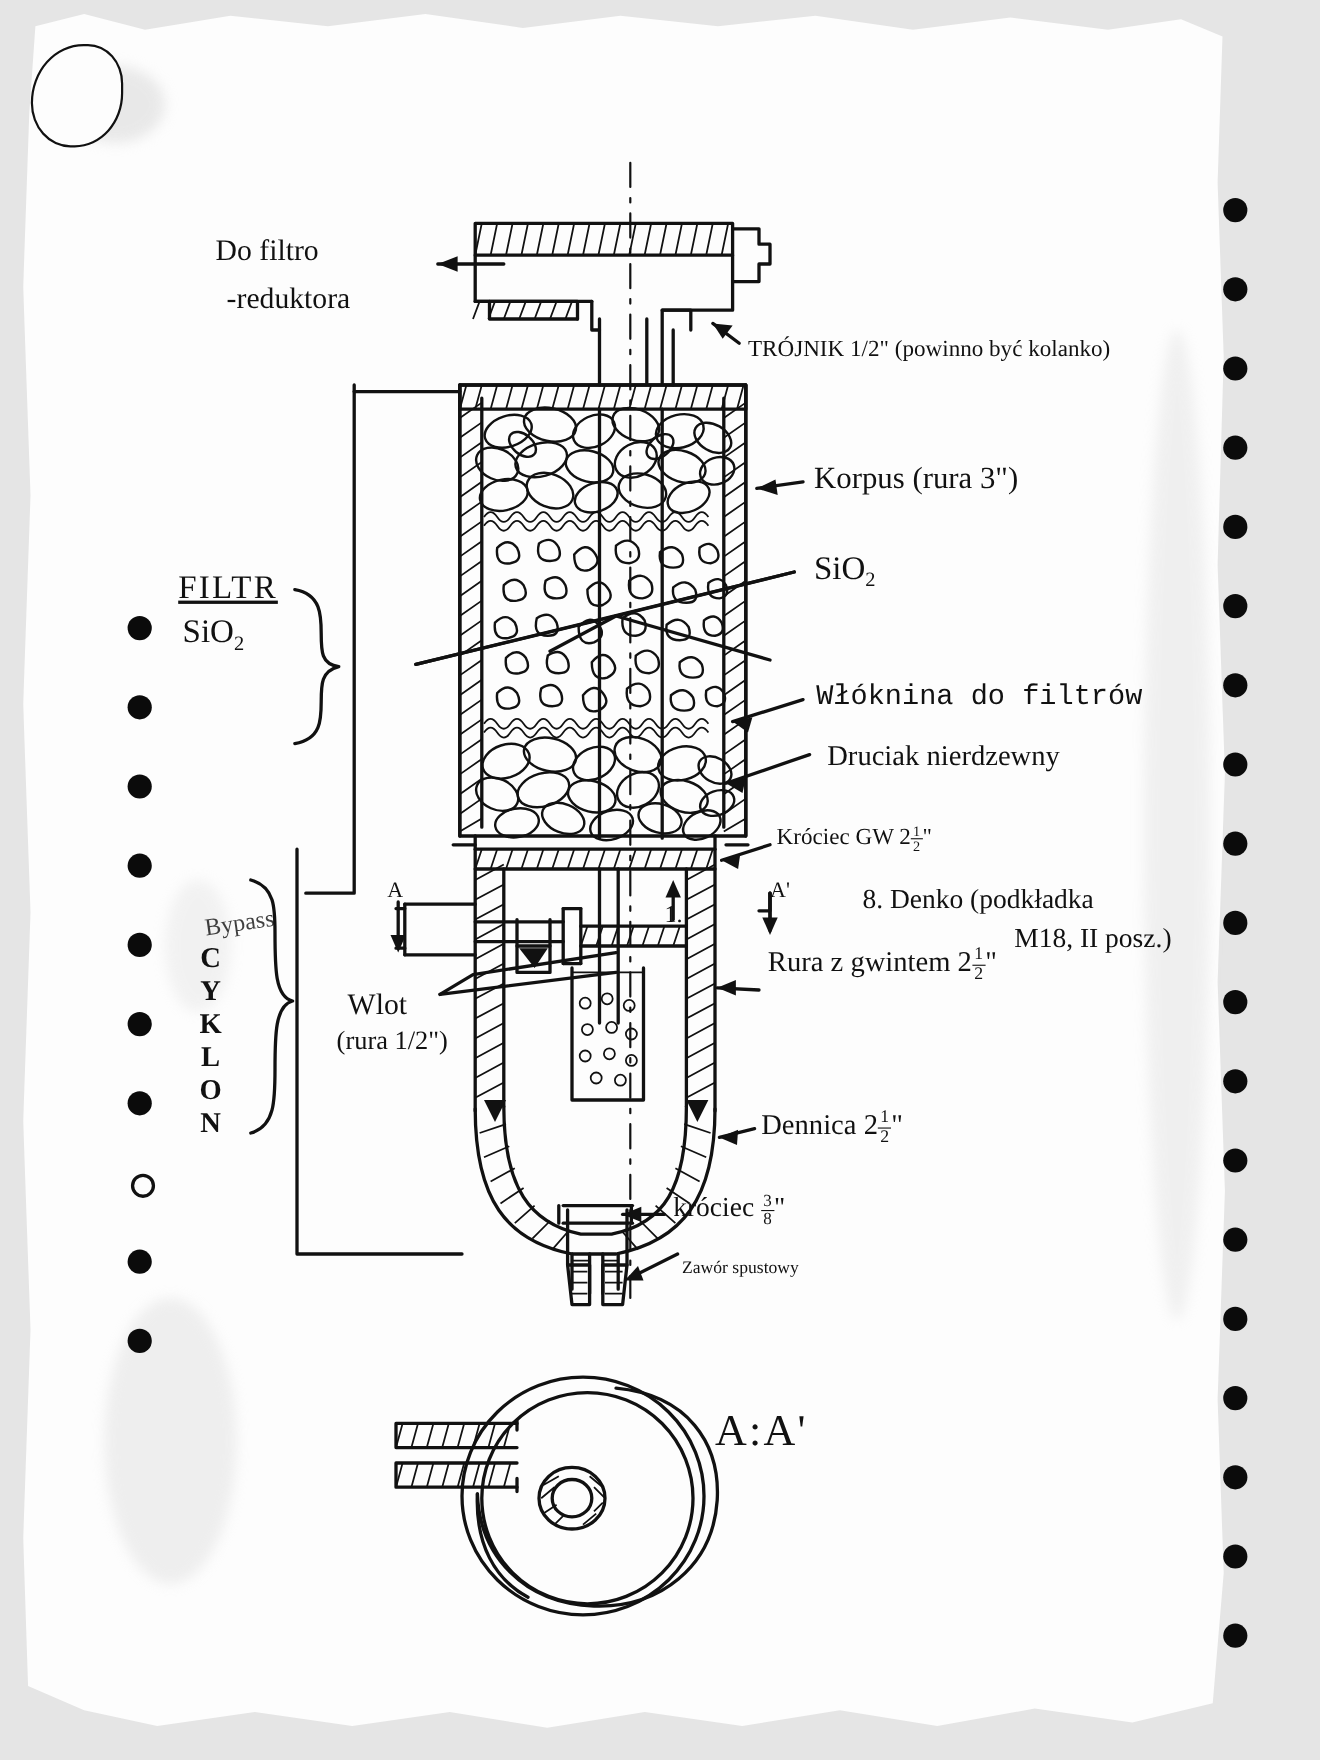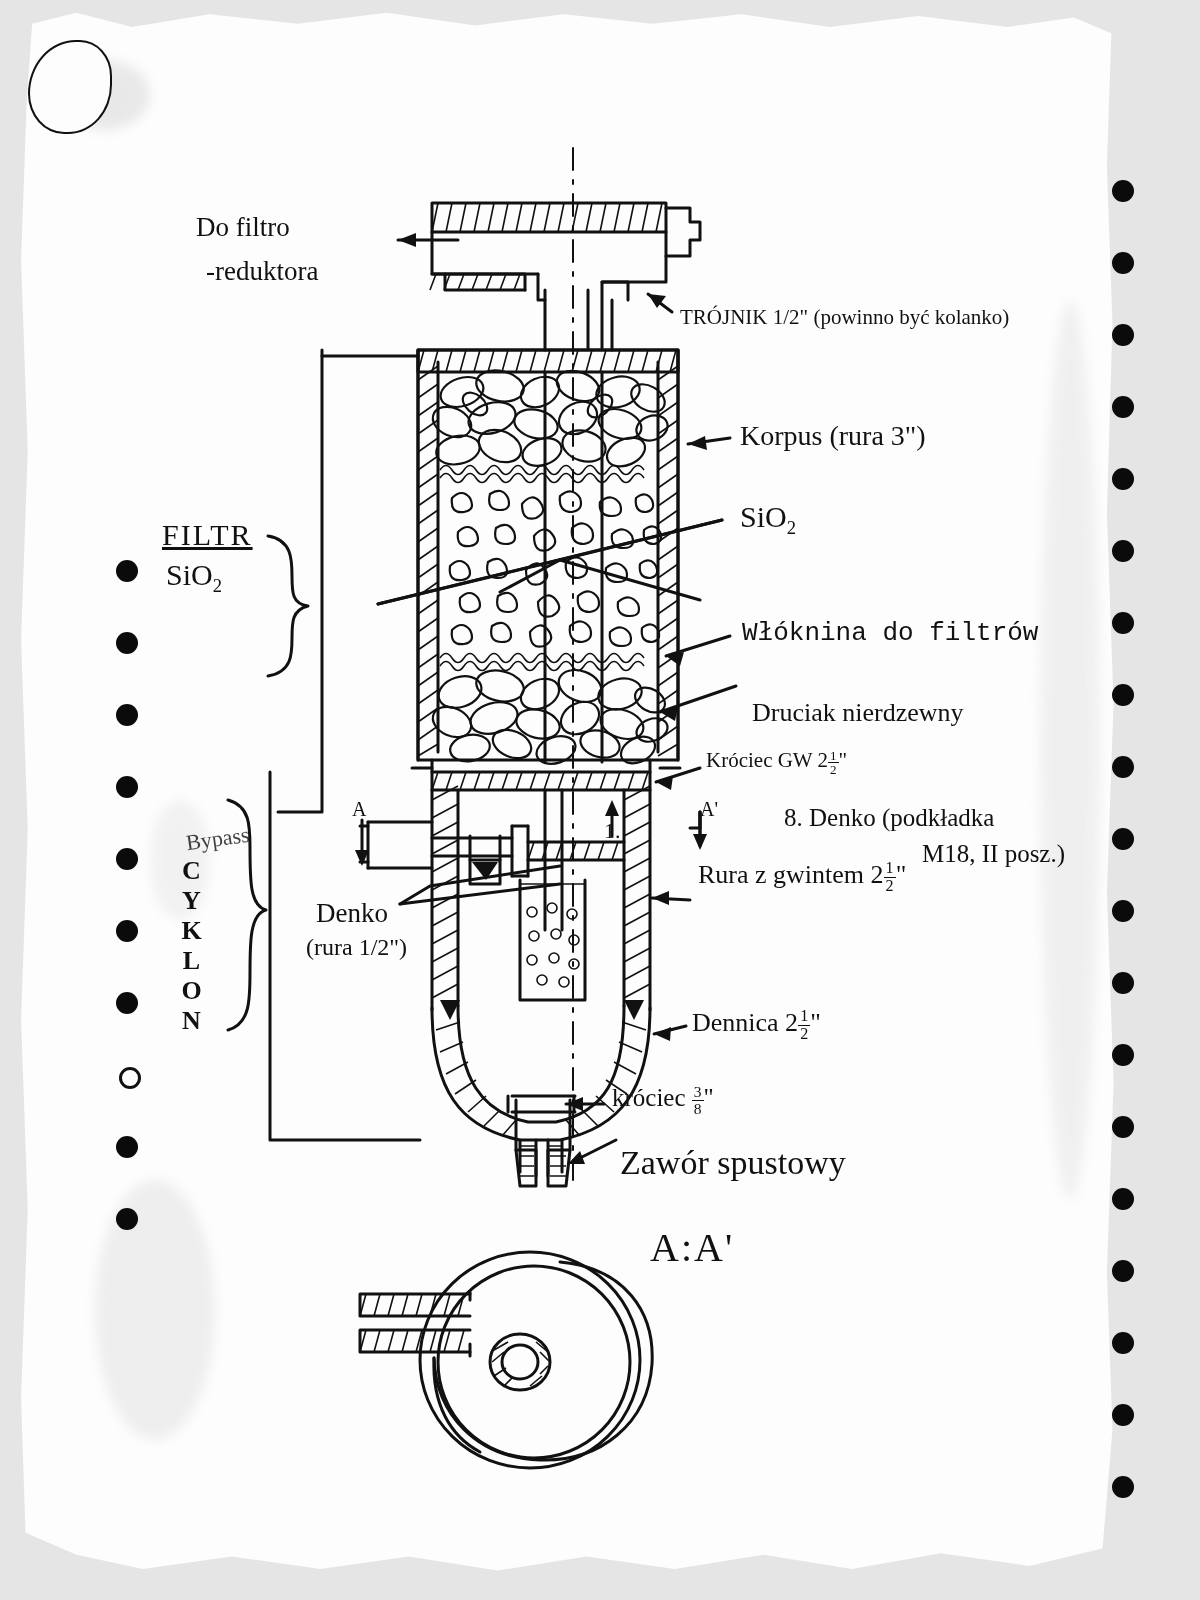--- a/index.html
+++ b/index.html
@@ -355,54 +355,54 @@
   <div class="lbl hand" style="left:680px;top:305px;font-size:21px;">TRÓJNIK 1/2" (powinno być kolanko)</div>
 
   <div class="lbl hand" style="left:740px;top:420px;font-size:28px;">Korpus (rura 3")</div>
 
   <div class="lbl hand" style="left:740px;top:500px;font-size:30px;">
     <span>SiO</span><span class="sub">2</span>
   </div>
 
   <div class="lbl hand" style="left:742px;top:618px;font-size:26px;font-family:Liberation Mono, monospace;">Włóknina do filtrów</div>
 
-  <div class="lbl hand" style="left:752px;top:672px;font-size:26px;margin-top:26px;">Druciak nierdzewny</div>
+  <div class="lbl hand" style="left:752px;top:672px;font-size:26px;">Druciak nierdzewny</div>
 
   <div class="lbl hand" style="left:706px;top:748px;font-size:21px;">
     <span>Króciec GW 2</span><span class="frac"><span class="n">1</span><span class="d">2</span></span><span>"</span>
   </div>
 
   <div class="lbl hand" style="left:784px;top:804px;font-size:25px;">8. Denko (podkładka</div>
   <div class="lbl hand" style="left:922px;top:840px;font-size:25px;">M18, II posz.)</div>
 
   <div class="lbl hand" style="left:698px;top:860px;font-size:26px;">
     <span>Rura z gwintem  2</span><span class="frac"><span class="n">1</span><span class="d">2</span></span><span>"</span>
   </div>
 
   <div class="lbl hand" style="left:692px;top:1008px;font-size:26px;">
     <span>Dennica 2</span><span class="frac"><span class="n">1</span><span class="d">2</span></span><span>"</span>
   </div>
 
   <div class="lbl hand" style="left:612px;top:1084px;font-size:25px;">
     <span>króciec</span> <span class="frac"><span class="n">3</span><span class="d">8</span></span><span>"</span>
   </div>
 
-  <div class="lbl hand" style="left:620px;top:1144px;font-size:34px;">Zawór spustowy</div>
-
-  <div class="lbl hand" style="left:316px;top:898px;font-size:27px;">Denko</div>
+  <div class="lbl hand" style="left:620px;top:1144px;font-size:16px;">Zawór spustowy</div>
+
+  <div class="lbl hand" style="left:316px;top:898px;font-size:27px;">Wlot</div>
   <div class="lbl hand" style="left:306px;top:934px;font-size:24px;">(rura 1/2")</div>
 
   <div class="lbl hand" style="left:186px;top:826px;font-size:22px;transform:rotate(-8deg);opacity:.8;">Bypass</div>
 
   <div class="lbl hand" style="left:162px;top:518px;font-size:30px;letter-spacing:2px;text-decoration:underline;">FILTR</div>
   <div class="lbl hand" style="left:166px;top:558px;font-size:30px;">
     <span>SiO</span><span class="sub">2</span>
   </div>
 
   <div class="lbl hand vert" style="left:176px;top:856px;font-size:26px;font-weight:bold;">CYKLON</div>
 
   <div class="lbl hand" style="left:352px;top:798px;font-size:20px;">A</div>
   <div class="lbl hand" style="left:700px;top:798px;font-size:20px;">A'</div>
   <div class="lbl hand" style="left:604px;top:818px;font-size:22px;">1.</div>
 
-  <div class="lbl hand" style="left:650px;top:1224px;font-size:40px;letter-spacing:2px;">A:A'</div>
+  <div class="lbl hand" style="left:650px;top:1277px;font-size:40px;letter-spacing:2px;">A:A'</div>
 
 </div>
 
 </body></html>

